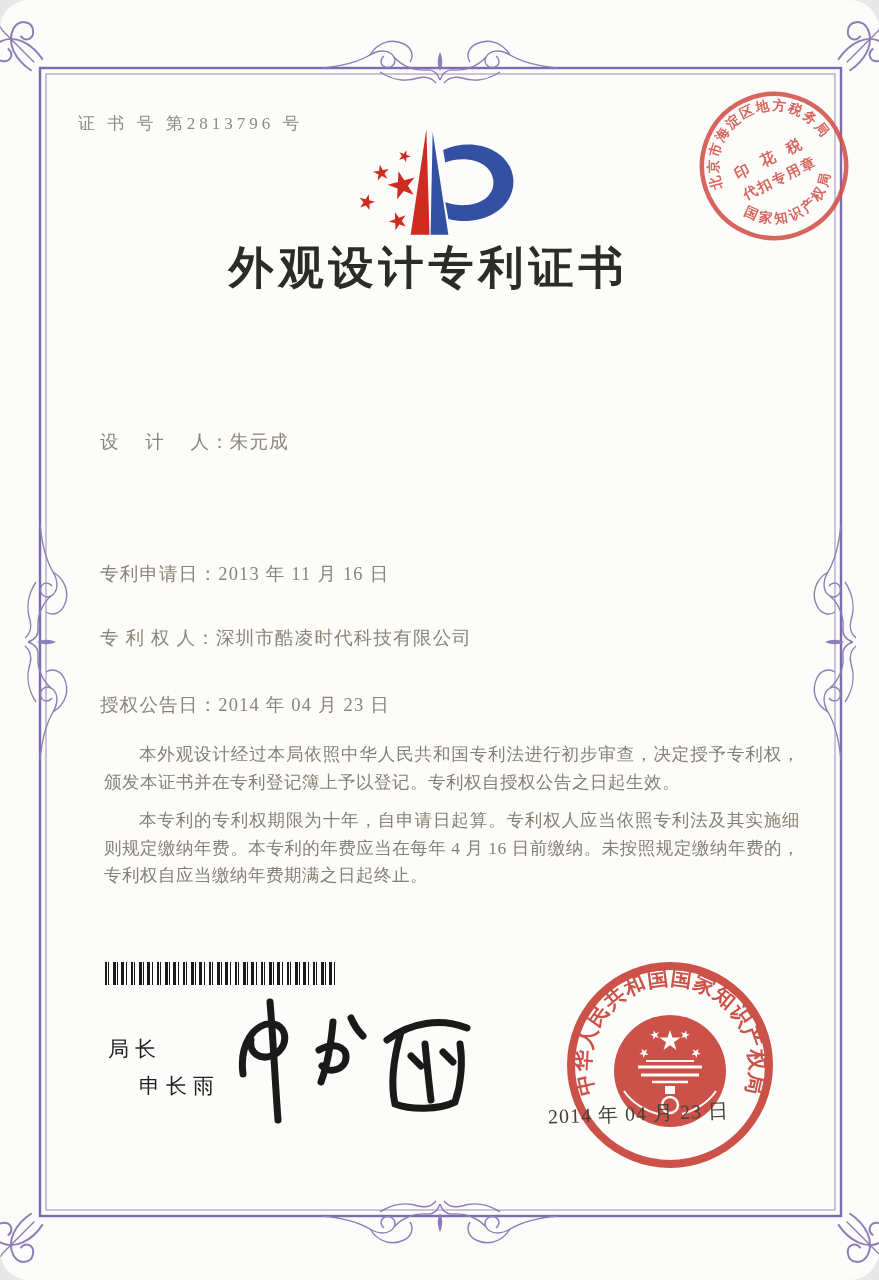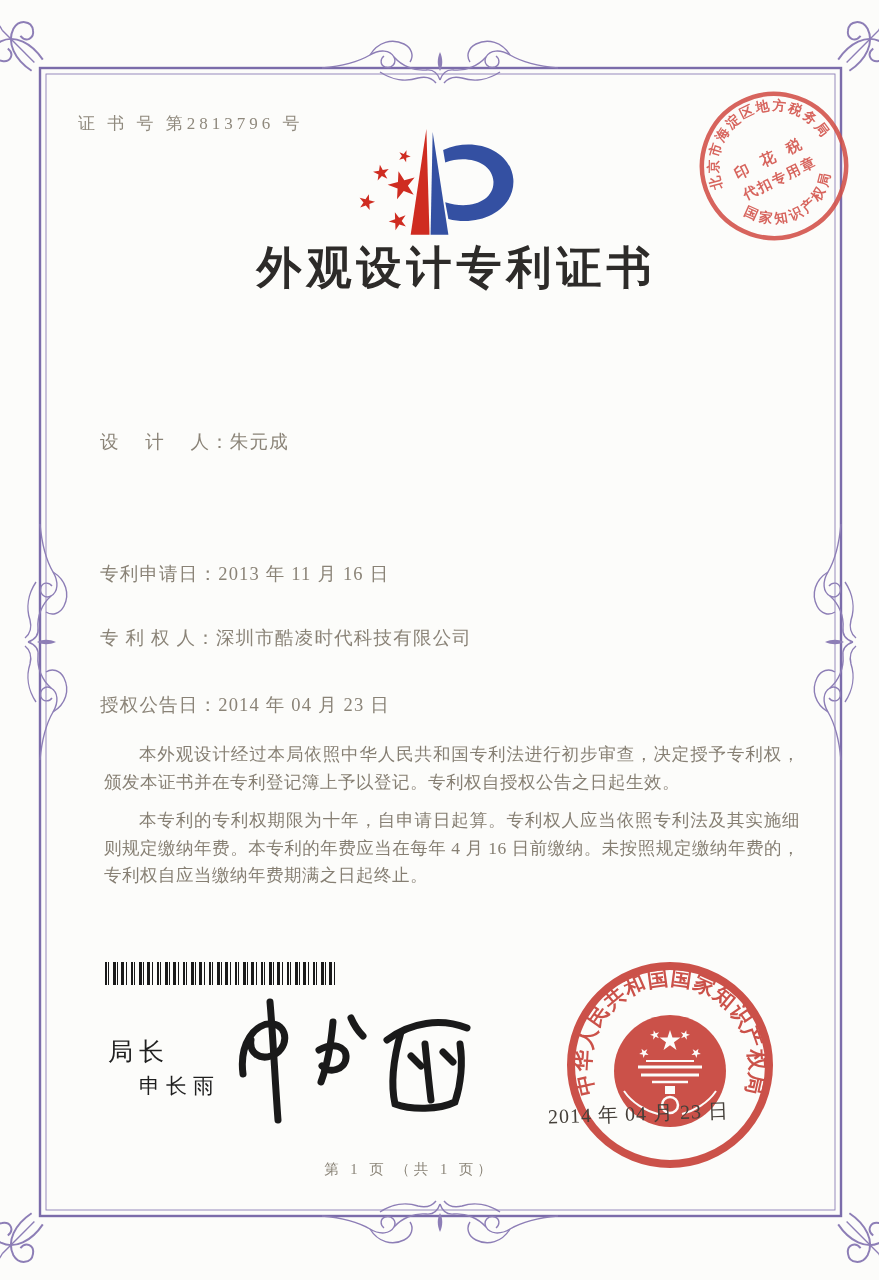--- a/index.html
+++ b/index.html
@@ -1,29 +1,30 @@
 <!DOCTYPE html>
 <html><head>
 <meta charset="utf-8">
 <style>
   html,body{margin:0;padding:0;background:#e8e8e8;}
   .page{
     position:relative;width:879px;height:1280px;margin:0 auto;
     background:#fcfcfa;overflow:hidden;
     font-family:"Liberation Serif","DejaVu Serif",serif;
+    border-radius:29px;
   }
   .border-svg{position:absolute;left:0;top:0;pointer-events:none;}
   .cert-no{
     position:absolute;left:78px;top:112px;
     font-size:17px;letter-spacing:4px;color:#8f897d;
   }
   .logo{position:absolute;left:335px;top:108px;}
   .tax-seal{position:absolute;left:694px;top:86px;transform:rotate(-26deg);opacity:.88;}
   .title{
-    position:absolute;left:56px;top:238px;width:801px;margin:0;
+    position:absolute;left:28px;top:238px;width:801px;margin:0;
     text-align:center;font-size:45px;font-weight:600;color:#2d2b29;
     letter-spacing:5px;
   }
   .field{
     position:absolute;left:100px;width:700px;
     font-size:18.5px;letter-spacing:1.2px;color:#8a8377;white-space:pre;
   }
   .paragraphs{
     position:absolute;left:93px;top:730px;width:718px;
     font-size:17.5px;line-height:27.6px;color:#867f73;text-align:justify;
@@ -32,21 +33,21 @@
   .barcode{
     position:absolute;left:105px;top:962px;width:232px;height:23px;
     background-image:repeating-linear-gradient(90deg,
       #191919 0 2px,#fcfcfa 2px 3px,
       #191919 3px 4px,#fcfcfa 4px 8px,
       #191919 8px 11px,#fcfcfa 11px 12px,
       #191919 12px 13px,#fcfcfa 13px 16px,
       #191919 16px 19px,#fcfcfa 19px 21px,
       #191919 21px 22px,#fcfcfa 22px 26px);
   }
-  .signer-title{position:absolute;left:108px;top:1035px;font-size:25px;letter-spacing:6px;color:#1f1f1f;font-family:"Liberation Sans","DejaVu Sans",sans-serif;}
+  .signer-title{position:absolute;left:108px;top:1035px;font-size:21px;letter-spacing:6px;color:#1f1f1f;font-family:"Liberation Sans","DejaVu Sans",sans-serif;}
   .signer-name{position:absolute;left:108px;top:1072px;font-size:21px;letter-spacing:6px;color:#1f1f1f;font-family:"Liberation Sans","DejaVu Sans",sans-serif;margin-left:31px;}
   .signature{position:absolute;left:215px;top:988px;}
   .office-seal{position:absolute;left:560px;top:955px;opacity:.93;}
   .seal-date{
     position:absolute;left:548px;top:1100px;width:200px;
     font-size:20px;letter-spacing:1px;color:#45403a;
     transform:rotate(-2deg);white-space:pre;
   }
   .footer{
     position:absolute;left:90px;top:1160px;width:640px;text-align:center;
@@ -175,15 +176,14 @@
         <rect x="-5" y="21" width="10" height="8" fill="#fcfcfa" stroke="none"></rect>
         <circle cx="0" cy="40" r="8" stroke-width="2.5"></circle>
         <path d="M-46,26 C-38,38 -24,46 -12,49" stroke-width="2"></path>
         <path d="M46,26 C38,38 24,46 12,49" stroke-width="2"></path>
       </g>
     </g>
   </svg>
 
   <div class="seal-date">2014 年 04 月 23 日</div>
 
-  <div class="footer">第 1 页 （共 1 页）</div>
 
 </div>
 
 </body></html>

